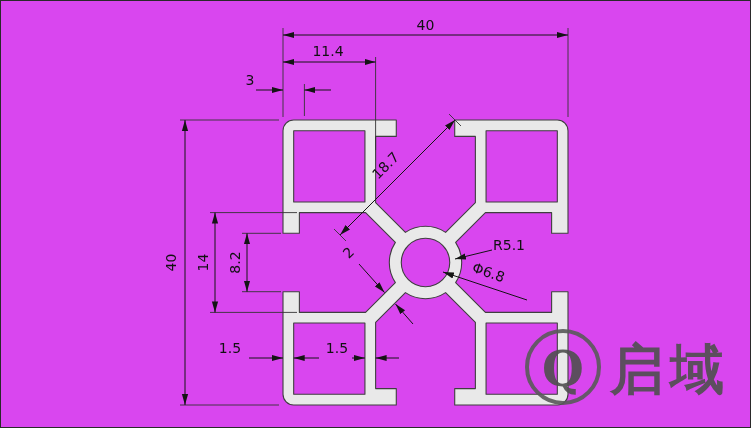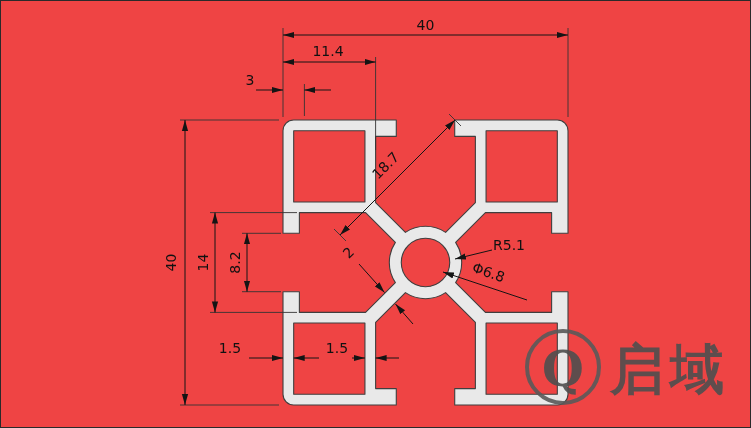--- a/index.html
+++ b/index.html
@@ -1,16 +1,16 @@
 <!DOCTYPE html>
 <html><head>
 <meta charset="utf-8">
 <style>
   html,body{margin:0;padding:0;background:#ffffff;}
-  .stage{width:751px;height:428px;position:relative;background:#ef4444;}
+  .stage{width:751px;height:428px;position:relative;background:#d946ef;}
   svg{display:block;}
   .profile-path{fill:#e9e9e9;stroke:#3f3f3f;stroke-width:1.1px;stroke-linejoin:round;}
   .ext{stroke:#333;stroke-width:0.9;fill:none;}
   .dim{stroke:#141414;stroke-width:1;fill:none;}
   .arr-fill{fill:#141414;}
   .dim-text{font-family:"DejaVu Sans","Liberation Sans",sans-serif;font-size:14px;fill:#111;}
   .wm-ring{fill:none;stroke:#5a5a5a;stroke-width:4;}
   .wm-q{font-family:"DejaVu Serif","Liberation Serif",serif;font-size:48px;font-weight:bold;fill:#4f4f4f;}
   .wm-brand{font-family:"DejaVu Sans","Liberation Sans",sans-serif;font-size:54px;font-weight:bold;fill:#4f4f4f;letter-spacing:6px;}
   .frame{fill:none;stroke:#2a2a2a;stroke-width:1;}

